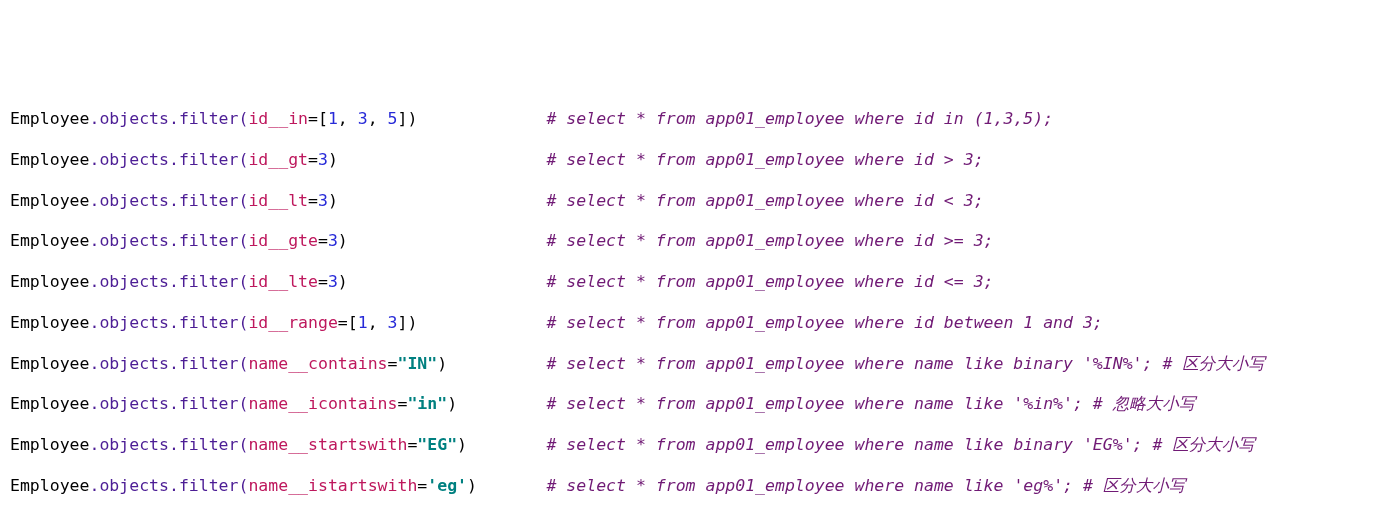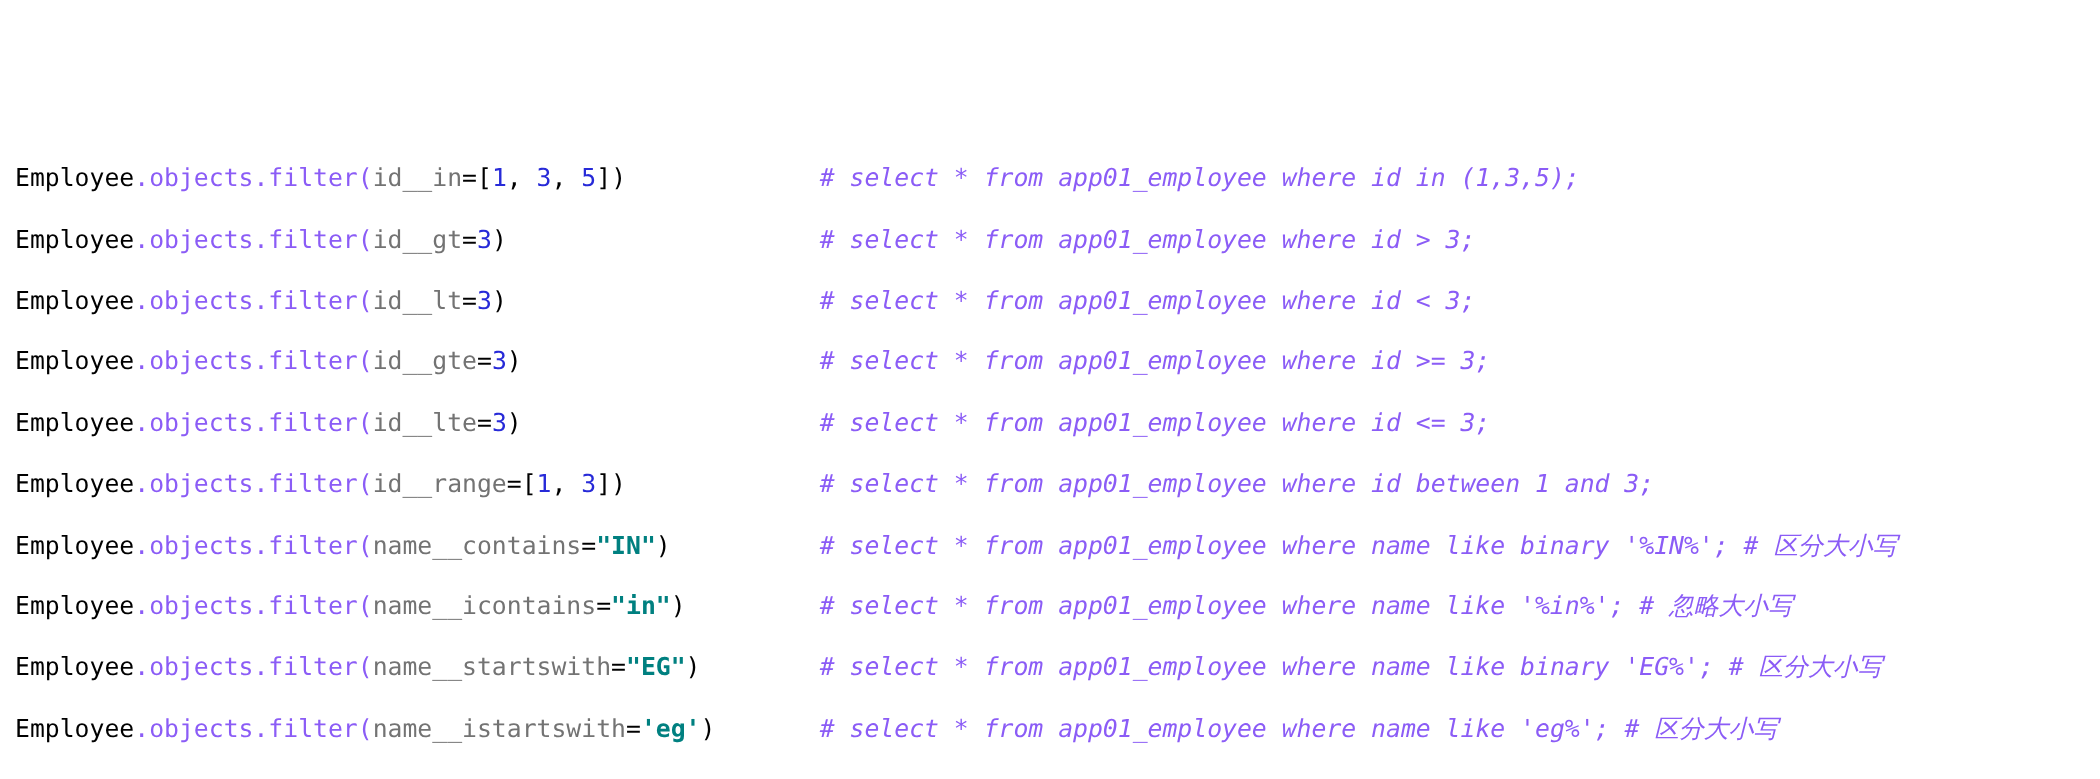--- a/index.html
+++ b/index.html
@@ -11,29 +11,29 @@
     white-space: pre;
     line-height: 1.5;
     color: #000;
     position: relative;
   }
   .line {
     margin-bottom: 16px;
   }
   .line:last-child { margin-bottom: 0; }
   .cls    { color: #000000; text-align: right; }
-  .dot    { color: #8b5cf6; text-align: center; }
+  .dot    { color: #4c1d95; text-align: center; }
   .paren  { color: #000000; }
-  .kw     { color: #737373; margin-top: 24px; }         
+  .kw     { color: #be185d; margin-top: 24px; }         
   .eq     { color: #000000; }
   .num    { color: #272ad8; }         
   .brkt   { color: #000000; }
   .comma  { color: #000000; }
   .str    { color: #008080; font-weight: bold; }
-  .comment{ color: #8b5cf6; font-style: italic; }
+  .comment{ color: #701a75; font-style: italic; }
 </style>
 </head>
 <body>
 
 
 
 <div id="code"><div class="line"><span class="cls">Employee</span><span class="dot">.objects.filter(</span><span class="kw">id__in</span><span class="eq">=[</span><span class="num">1</span><span class="comma">, </span><span class="num">3</span><span class="comma">, </span><span class="num">5</span><span class="brkt">]</span><span class="paren">)</span>             <span class="comment"># select * from app01_employee where id in (1,3,5);</span></div><div class="line"><span class="cls">Employee</span><span class="dot">.objects.filter(</span><span class="kw">id__gt</span><span class="eq">=</span><span class="num">3</span><span class="paren">)</span>                     <span class="comment"># select * from app01_employee where id &gt; 3;</span></div><div class="line"><span class="cls">Employee</span><span class="dot">.objects.filter(</span><span class="kw">id__lt</span><span class="eq">=</span><span class="num">3</span><span class="paren">)</span>                     <span class="comment"># select * from app01_employee where id &lt; 3;</span></div><div class="line"><span class="cls">Employee</span><span class="dot">.objects.filter(</span><span class="kw">id__gte</span><span class="eq">=</span><span class="num">3</span><span class="paren">)</span>                    <span class="comment"># select * from app01_employee where id &gt;= 3;</span></div><div class="line"><span class="cls">Employee</span><span class="dot">.objects.filter(</span><span class="kw">id__lte</span><span class="eq">=</span><span class="num">3</span><span class="paren">)</span>                    <span class="comment"># select * from app01_employee where id &lt;= 3;</span></div><div class="line"><span class="cls">Employee</span><span class="dot">.objects.filter(</span><span class="kw">id__range</span><span class="eq">=[</span><span class="num">1</span><span class="comma">, </span><span class="num">3</span><span class="brkt">]</span><span class="paren">)</span>             <span class="comment"># select * from app01_employee where id between 1 and 3;</span></div><div class="line"><span class="cls">Employee</span><span class="dot">.objects.filter(</span><span class="kw">name__contains</span><span class="eq">=</span><span class="str">"IN"</span><span class="paren">)</span>          <span class="comment"># select * from app01_employee where name like binary '%IN%'; # 区分大小写</span></div><div class="line"><span class="cls">Employee</span><span class="dot">.objects.filter(</span><span class="kw">name__icontains</span><span class="eq">=</span><span class="str">"in"</span><span class="paren">)</span>         <span class="comment"># select * from app01_employee where name like '%in%'; # 忽略大小写</span></div><div class="line"><span class="cls">Employee</span><span class="dot">.objects.filter(</span><span class="kw">name__startswith</span><span class="eq">=</span><span class="str">"EG"</span><span class="paren">)</span>        <span class="comment"># select * from app01_employee where name like binary 'EG%'; # 区分大小写</span></div><div class="line"><span class="cls">Employee</span><span class="dot">.objects.filter(</span><span class="kw">name__istartswith</span><span class="eq">=</span><span class="str">'eg'</span><span class="paren">)</span>       <span class="comment"># select * from app01_employee where name like 'eg%'; # 区分大小写</span></div><div class="line"><span class="cls">Employee</span><span class="dot">.objects.filter(</span><span class="kw">birth__year</span><span class="eq">=</span><span class="num">1990</span><span class="paren">)</span>             <span class="comment"># select * from app01_employee where birth between '1990-01-01' and '1990-12-31';</span></div></div>
 
 
 

